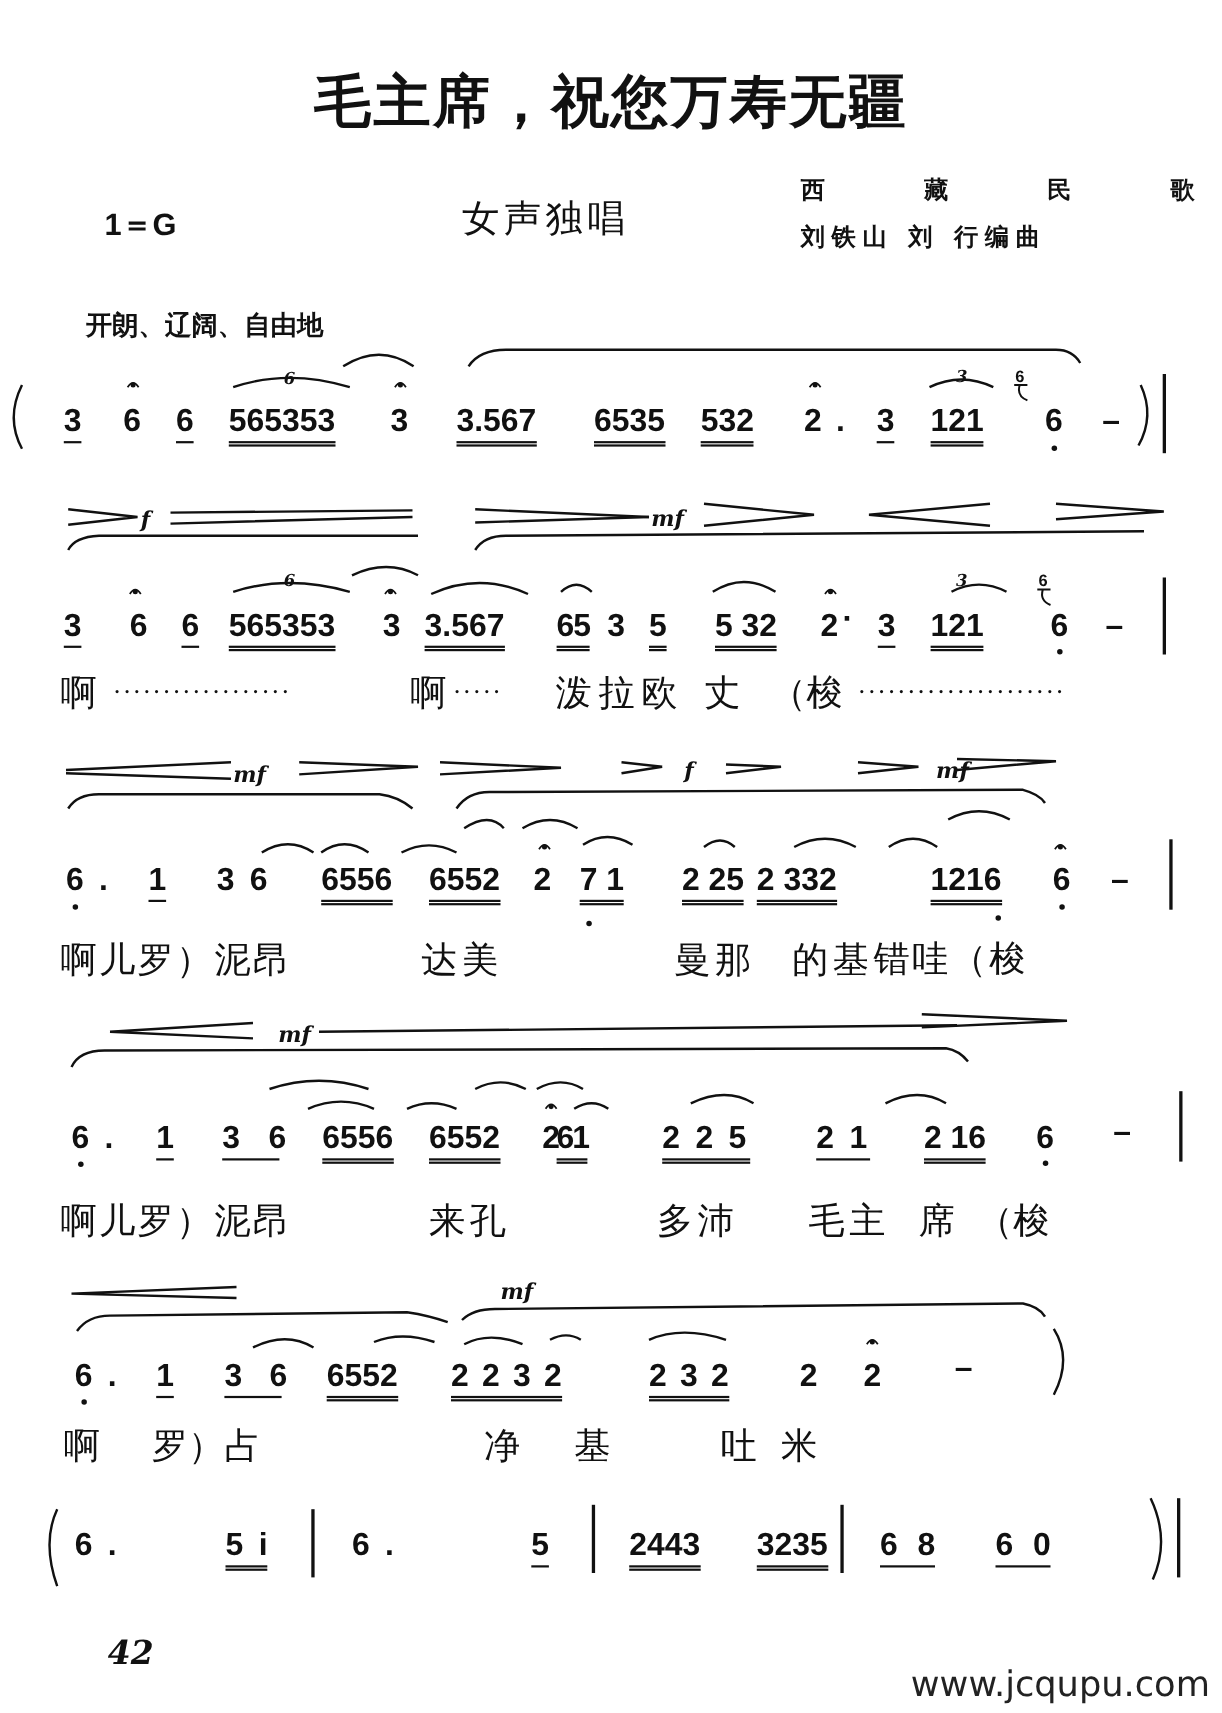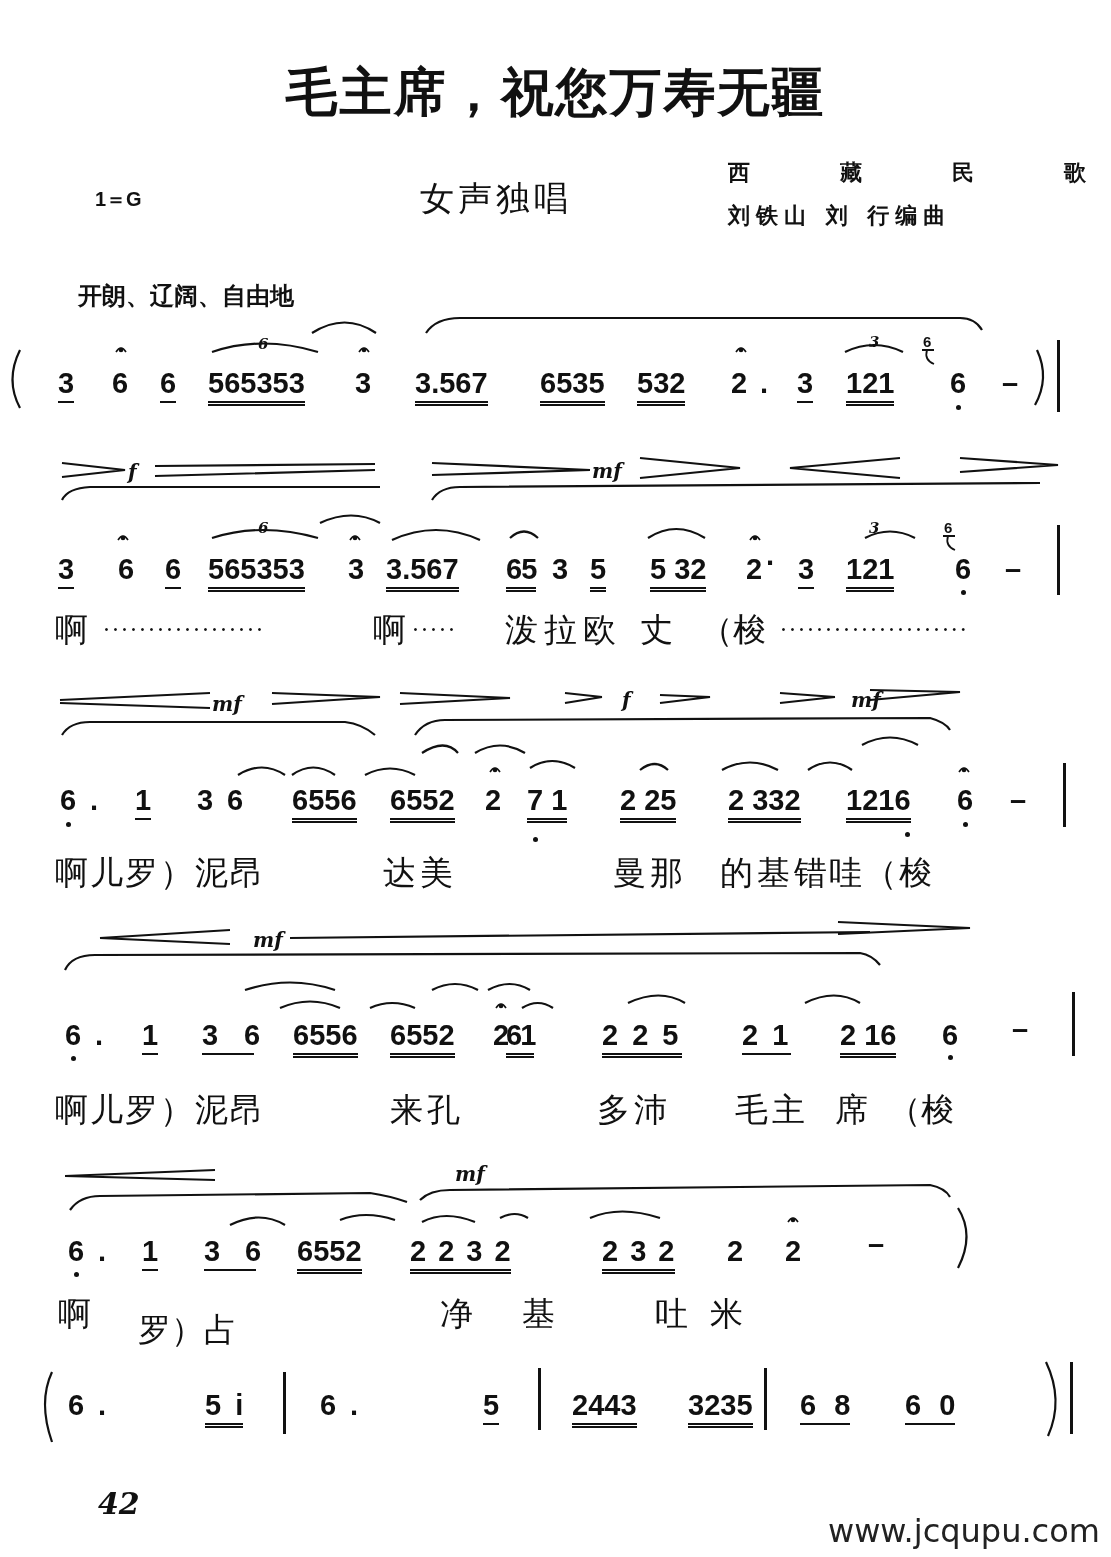--- a/index.html
+++ b/index.html
@@ -1,19 +1,19 @@
 <!DOCTYPE html>
 <html><head>
 <meta charset="utf-8">
 <style>
   html, body { margin:0; padding:0; background:#ffffff; }
   body { width:1111px; height:1557px; position:relative; overflow:hidden; color:#111; font-family:"DejaVu Sans", sans-serif; }
   .abs { position:absolute; white-space:nowrap; }
   .title { left:0; width:1111px; top:58px; text-align:center; font-size:52px; font-weight:bold; letter-spacing:2px; font-family:"DejaVu Sans", sans-serif; }
-  .key { font-family:"Liberation Sans", sans-serif; font-weight:bold; font-size:20px; }
+  .key { font-family:"Liberation Sans", sans-serif; font-weight:bold; font-size:28px; }
   .perf { font-size:34px; font-family:"DejaVu Serif", serif; letter-spacing:4px; }
   .credit { font-size:22px; font-family:"DejaVu Serif", serif; font-weight:bold; letter-spacing:2px; }
   .tempo { font-size:24px; font-weight:bold; font-family:"DejaVu Sans", sans-serif; }
   .n { font-family:"Liberation Sans", sans-serif; font-weight:bold; font-size:29px; line-height:30px; }
   .lyr { font-family:"DejaVu Serif", serif; font-size:33px; line-height:36px; }
   .dyn { font-family:"DejaVu Serif", serif; font-style:italic; font-weight:bold; font-size:20px; }
   .ul1 { border-bottom:2px solid #111; padding-bottom:3px; }
   .ul2 { border-bottom:5px double #111; padding-bottom:3px; }
   .bar { position:absolute; width:3px; background:#111; }
   .dot-lo { position:absolute; width:5px; height:5px; border-radius:50%; background:#111; }
@@ -207,21 +207,21 @@
   <span class="abs n" style="left:90px;top:785px;">.</span>
   <span class="abs n ul1" style="left:135px;top:785px;">1</span>
   <span class="abs n" style="left:197px;top:785px;">3</span>
   <span class="abs n" style="left:227px;top:785px;">6</span>
   <span class="abs n ul2" style="left:292px;top:785px;">6556</span>
   <span class="abs n ul2" style="left:390px;top:785px;">6552</span>
   <span class="abs n" style="left:485px;top:785px;">2</span>
   <span class="abs n ul2" style="left:527px;top:785px;">7 1</span>
   <span class="dot-lo" style="left:533px;top:837px;"></span>
   <span class="abs n ul2" style="left:620px;top:785px;">2 25</span>
-  <span class="abs n ul2" style="left:728px;top:785px;">2 332</span>
+  <span class="abs n ul2" style="left:688px;top:785px;">2 332</span>
   <span class="abs n ul2" style="left:846px;top:785px;">1216</span>
   <span class="dot-lo" style="left:905px;top:832px;"></span>
   <span class="abs n" style="left:957px;top:785px;">6</span>
   <span class="dot-lo" style="left:963px;top:822px;"></span>
   <span class="abs n" style="left:1010px;top:785px;">–</span>
   <div class="bar" style="left:1063px;top:763px;height:64px;"></div>
 
   <span class="abs lyr" style="left:55px;top:855px;letter-spacing:2px;">啊儿罗）泥昂</span>
   <span class="abs lyr" style="left:383px;top:855px;letter-spacing:4px;">达美</span>
   <span class="abs lyr" style="left:613px;top:855px;letter-spacing:4px;">曼那</span>
@@ -258,27 +258,27 @@
 
 <div>
   <span class="abs n" style="left:68px;top:1236px;">6</span>
   <span class="dot-lo" style="left:74px;top:1272px;"></span>
   <span class="abs n" style="left:98px;top:1236px;">.</span>
   <span class="abs n ul1" style="left:142px;top:1236px;">1</span>
   <span class="abs n ul1" style="left:204px;top:1236px;padding-right:36px;">3</span>
   <span class="abs n" style="left:245px;top:1236px;">6</span>
   <span class="abs n ul2" style="left:297px;top:1236px;">6552</span>
   <span class="abs n ul2" style="left:410px;top:1236px;word-spacing:4px;">2 2 3 2</span>
-  <span class="abs n ul2" style="left:590px;top:1236px;word-spacing:4px;margin-left:12px;">2 3 2</span>
+  <span class="abs n ul2" style="left:590px;top:1236px;word-spacing:4px;">2 3 2</span>
   <span class="abs n" style="left:727px;top:1236px;">2</span>
   <span class="abs n" style="left:785px;top:1236px;">2</span>
   <span class="abs n" style="left:868px;top:1229px;">–</span>
 
   <span class="abs lyr" style="left:58px;top:1296px;">啊</span>
-  <span class="abs lyr" style="left:138px;top:1296px;margin-top:16px;">罗）占</span>
+  <span class="abs lyr" style="left:138px;top:1296px;">罗）占</span>
   <span class="abs lyr" style="left:440px;top:1296px;">净</span>
   <span class="abs lyr" style="left:522px;top:1296px;">基</span>
   <span class="abs lyr" style="left:655px;top:1296px;">吐</span>
   <span class="abs lyr" style="left:710px;top:1296px;">米</span>
 </div>
 
 <div>
   <span class="abs n" style="left:68px;top:1390px;">6</span>
   <span class="abs n" style="left:98px;top:1390px;">.</span>
   <span class="abs n ul2" style="left:205px;top:1390px;word-spacing:6px;">5 i</span>

